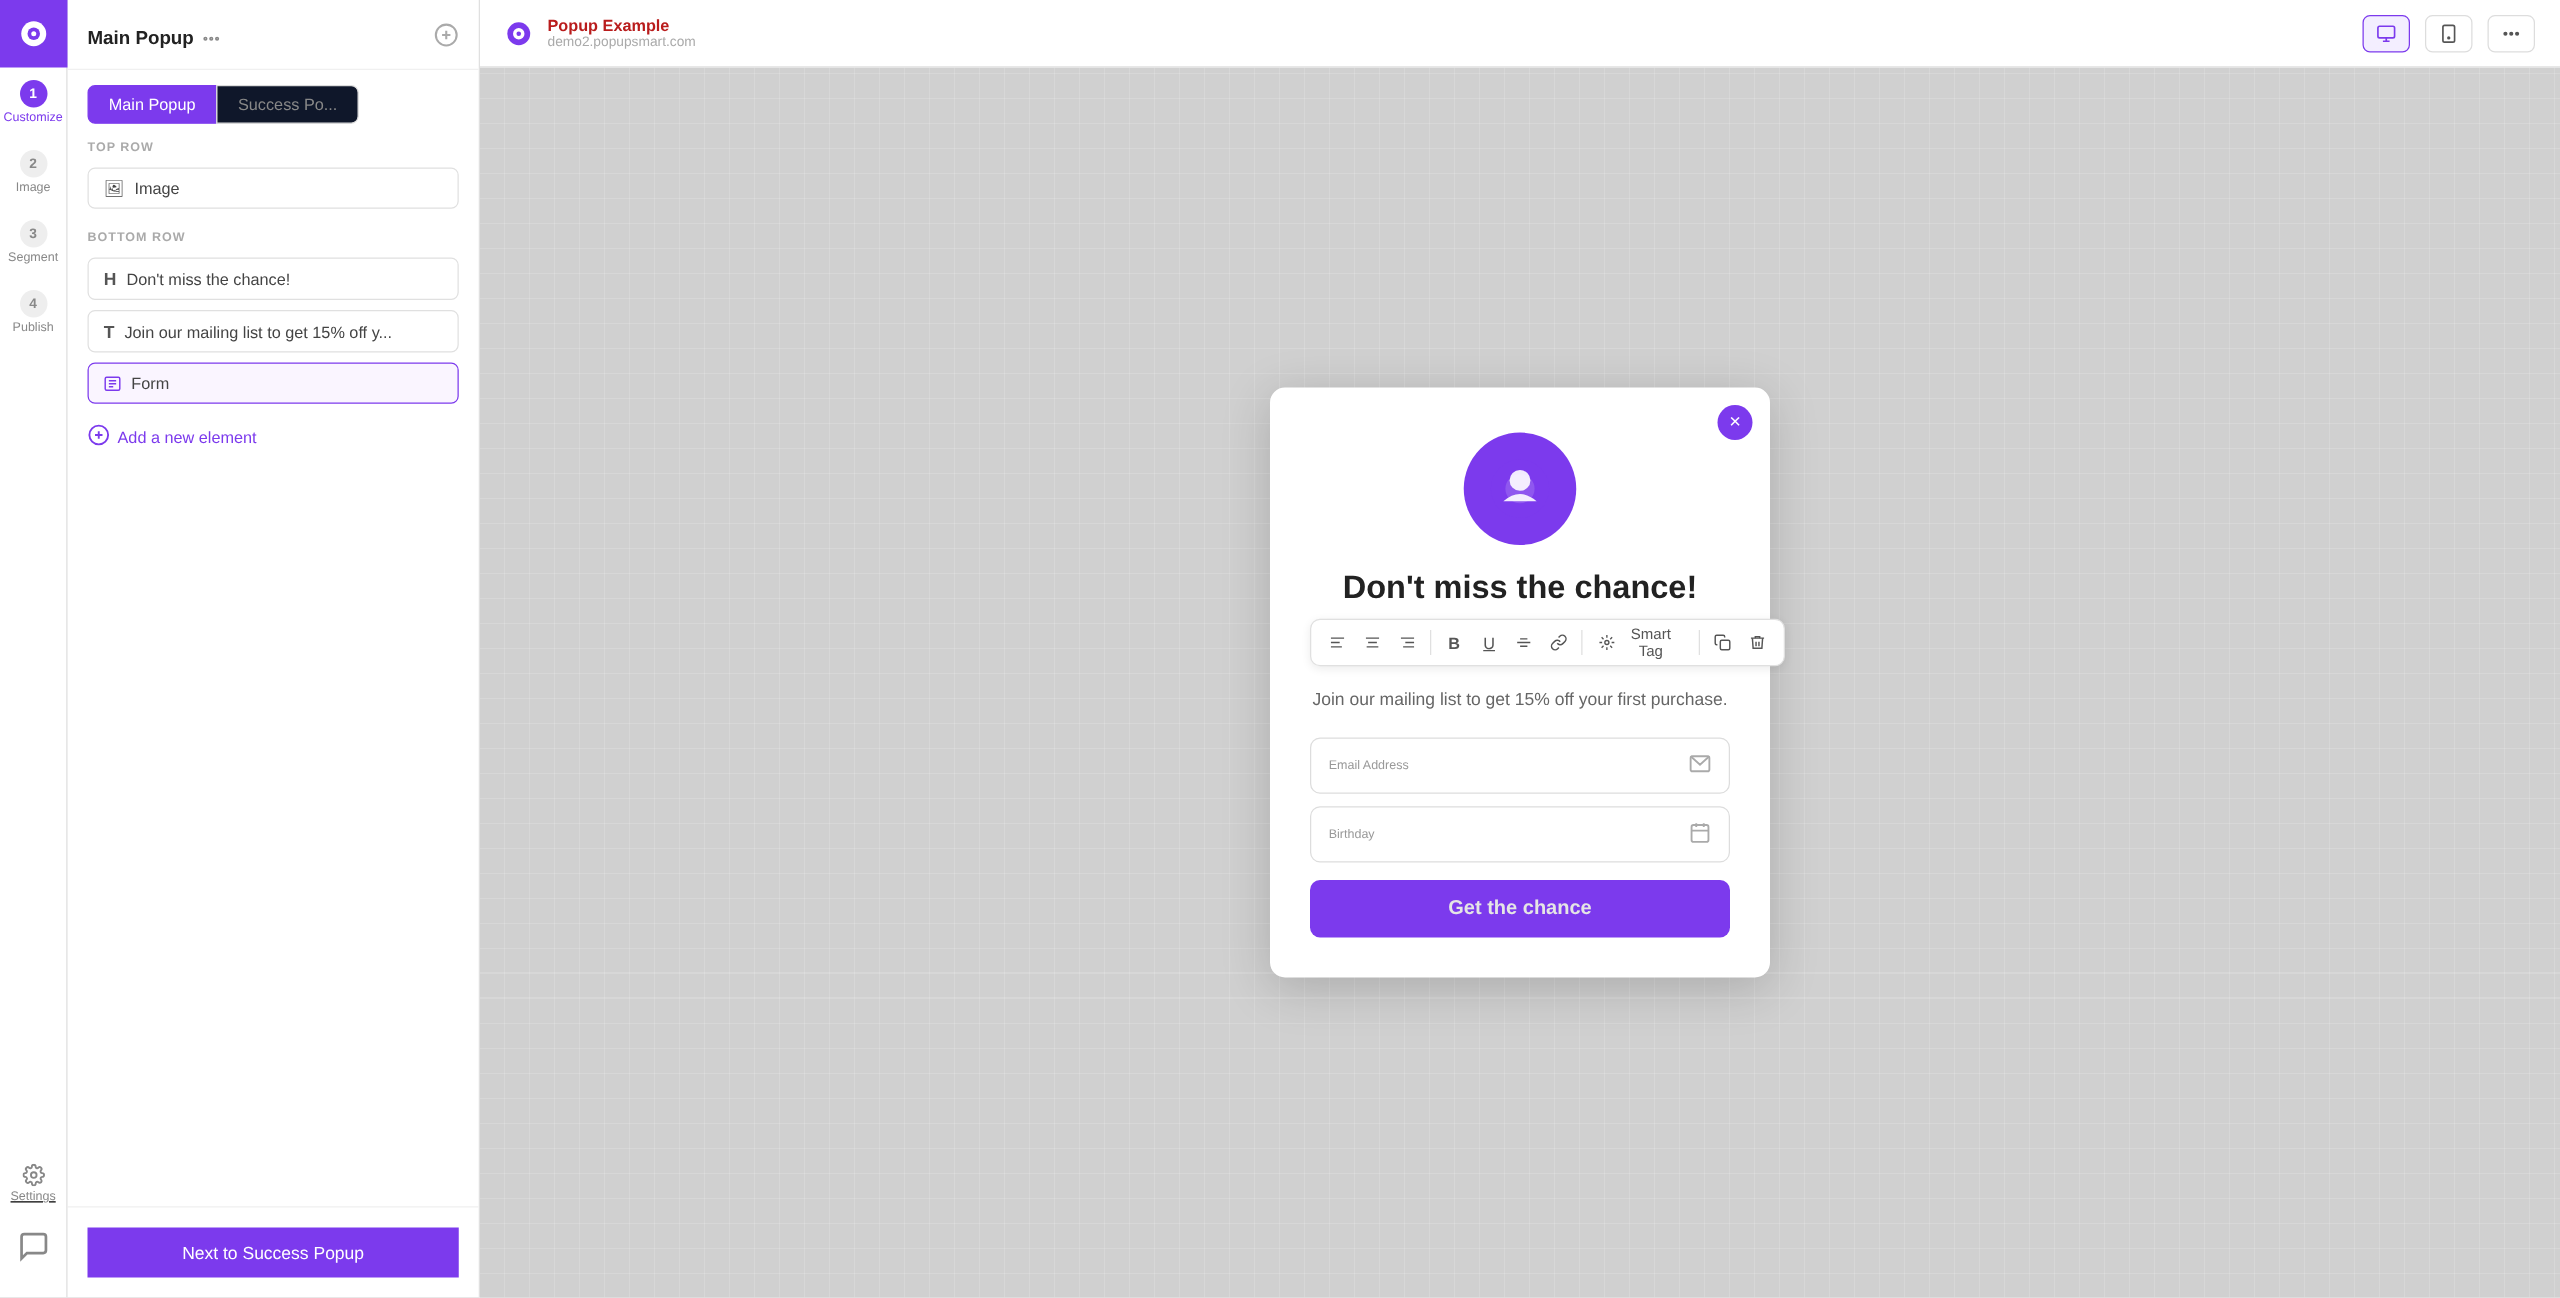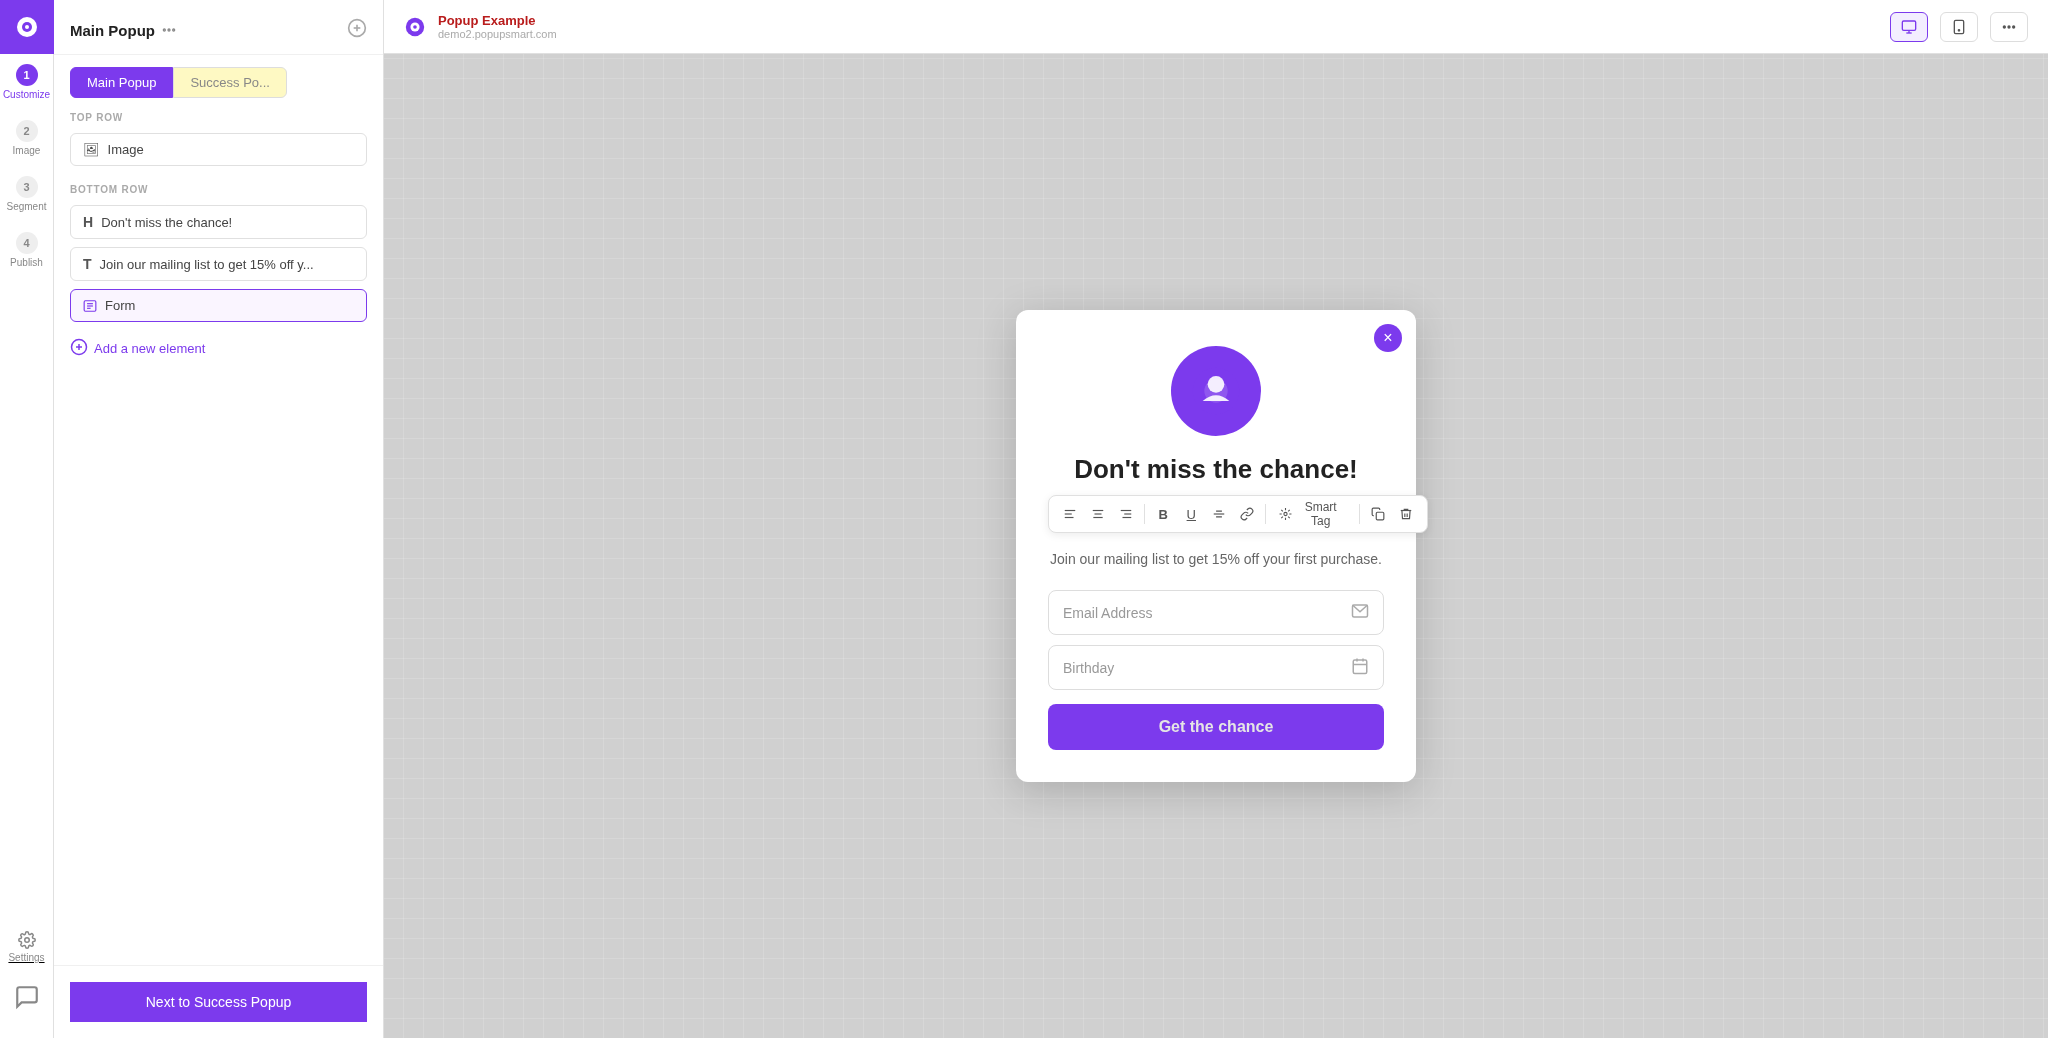--- a/index.html
+++ b/index.html
@@ -71,21 +71,21 @@
     }
     .panel-header {
       padding: 18px 16px 12px;
       display: flex; align-items: center; justify-content: space-between;
       border-bottom: 1px solid #f0f0f0;
     }
     .panel-title { font-size: 15px; font-weight: 600; color: #222; display: flex; align-items: center; gap: 6px; }
     .panel-tabs { display: flex; padding: 12px 16px 0; gap: 0; }
     .panel-tab {
       padding: 7px 16px; font-size: 13px; cursor: pointer;
-      border: 1px solid #ddd; background: #fef9c3; color: #888;
+      border: 1px solid #ddd; background: #0f172a; color: #888;
     }
     .panel-tab.active { background: #7c3aed; color: #fff; border-color: #7c3aed; }
     .panel-tab:first-child { border-radius: 6px 0 0 6px; }
     .panel-tab:last-child { border-radius: 0 6px 6px 0; }
 
     .section-label { font-size: 10px; font-weight: 700; color: #aaa; letter-spacing: 0.08em; padding: 14px 16px 6px; text-transform: uppercase; }
 
     .row-item {
       margin: 4px 16px;
       border: 1px solid #e0e0e0;
@@ -203,21 +203,21 @@
     .format-divider { width: 1px; height: 20px; background: #e0e0e0; margin: 0 3px; }
     .smart-tag-btn {
       padding: 0 8px; height: 28px;
       border: none; background: transparent; cursor: pointer;
       font-size: 12px; color: #555; display: flex; align-items: center; gap: 3px;
     }
 
     .popup-field {
       width: 100%; padding: 11px 14px;
       border: 1px solid #ddd; border-radius: 8px;
-      font-size: 14px; color: #999; margin-bottom: 10px;
+      font-size: 10px; color: #999; margin-bottom: 10px;
       background: #fff; outline: none;
       display: flex; align-items: center; justify-content: space-between;
     }
 
     .popup-submit {
       width: 100%; padding: 14px;
       background: #7c3aed; color: #e5e5e5;
       border: none; border-radius: 8px;
       font-size: 16px; font-weight: 600; cursor: pointer;
       margin-top: 4px;

